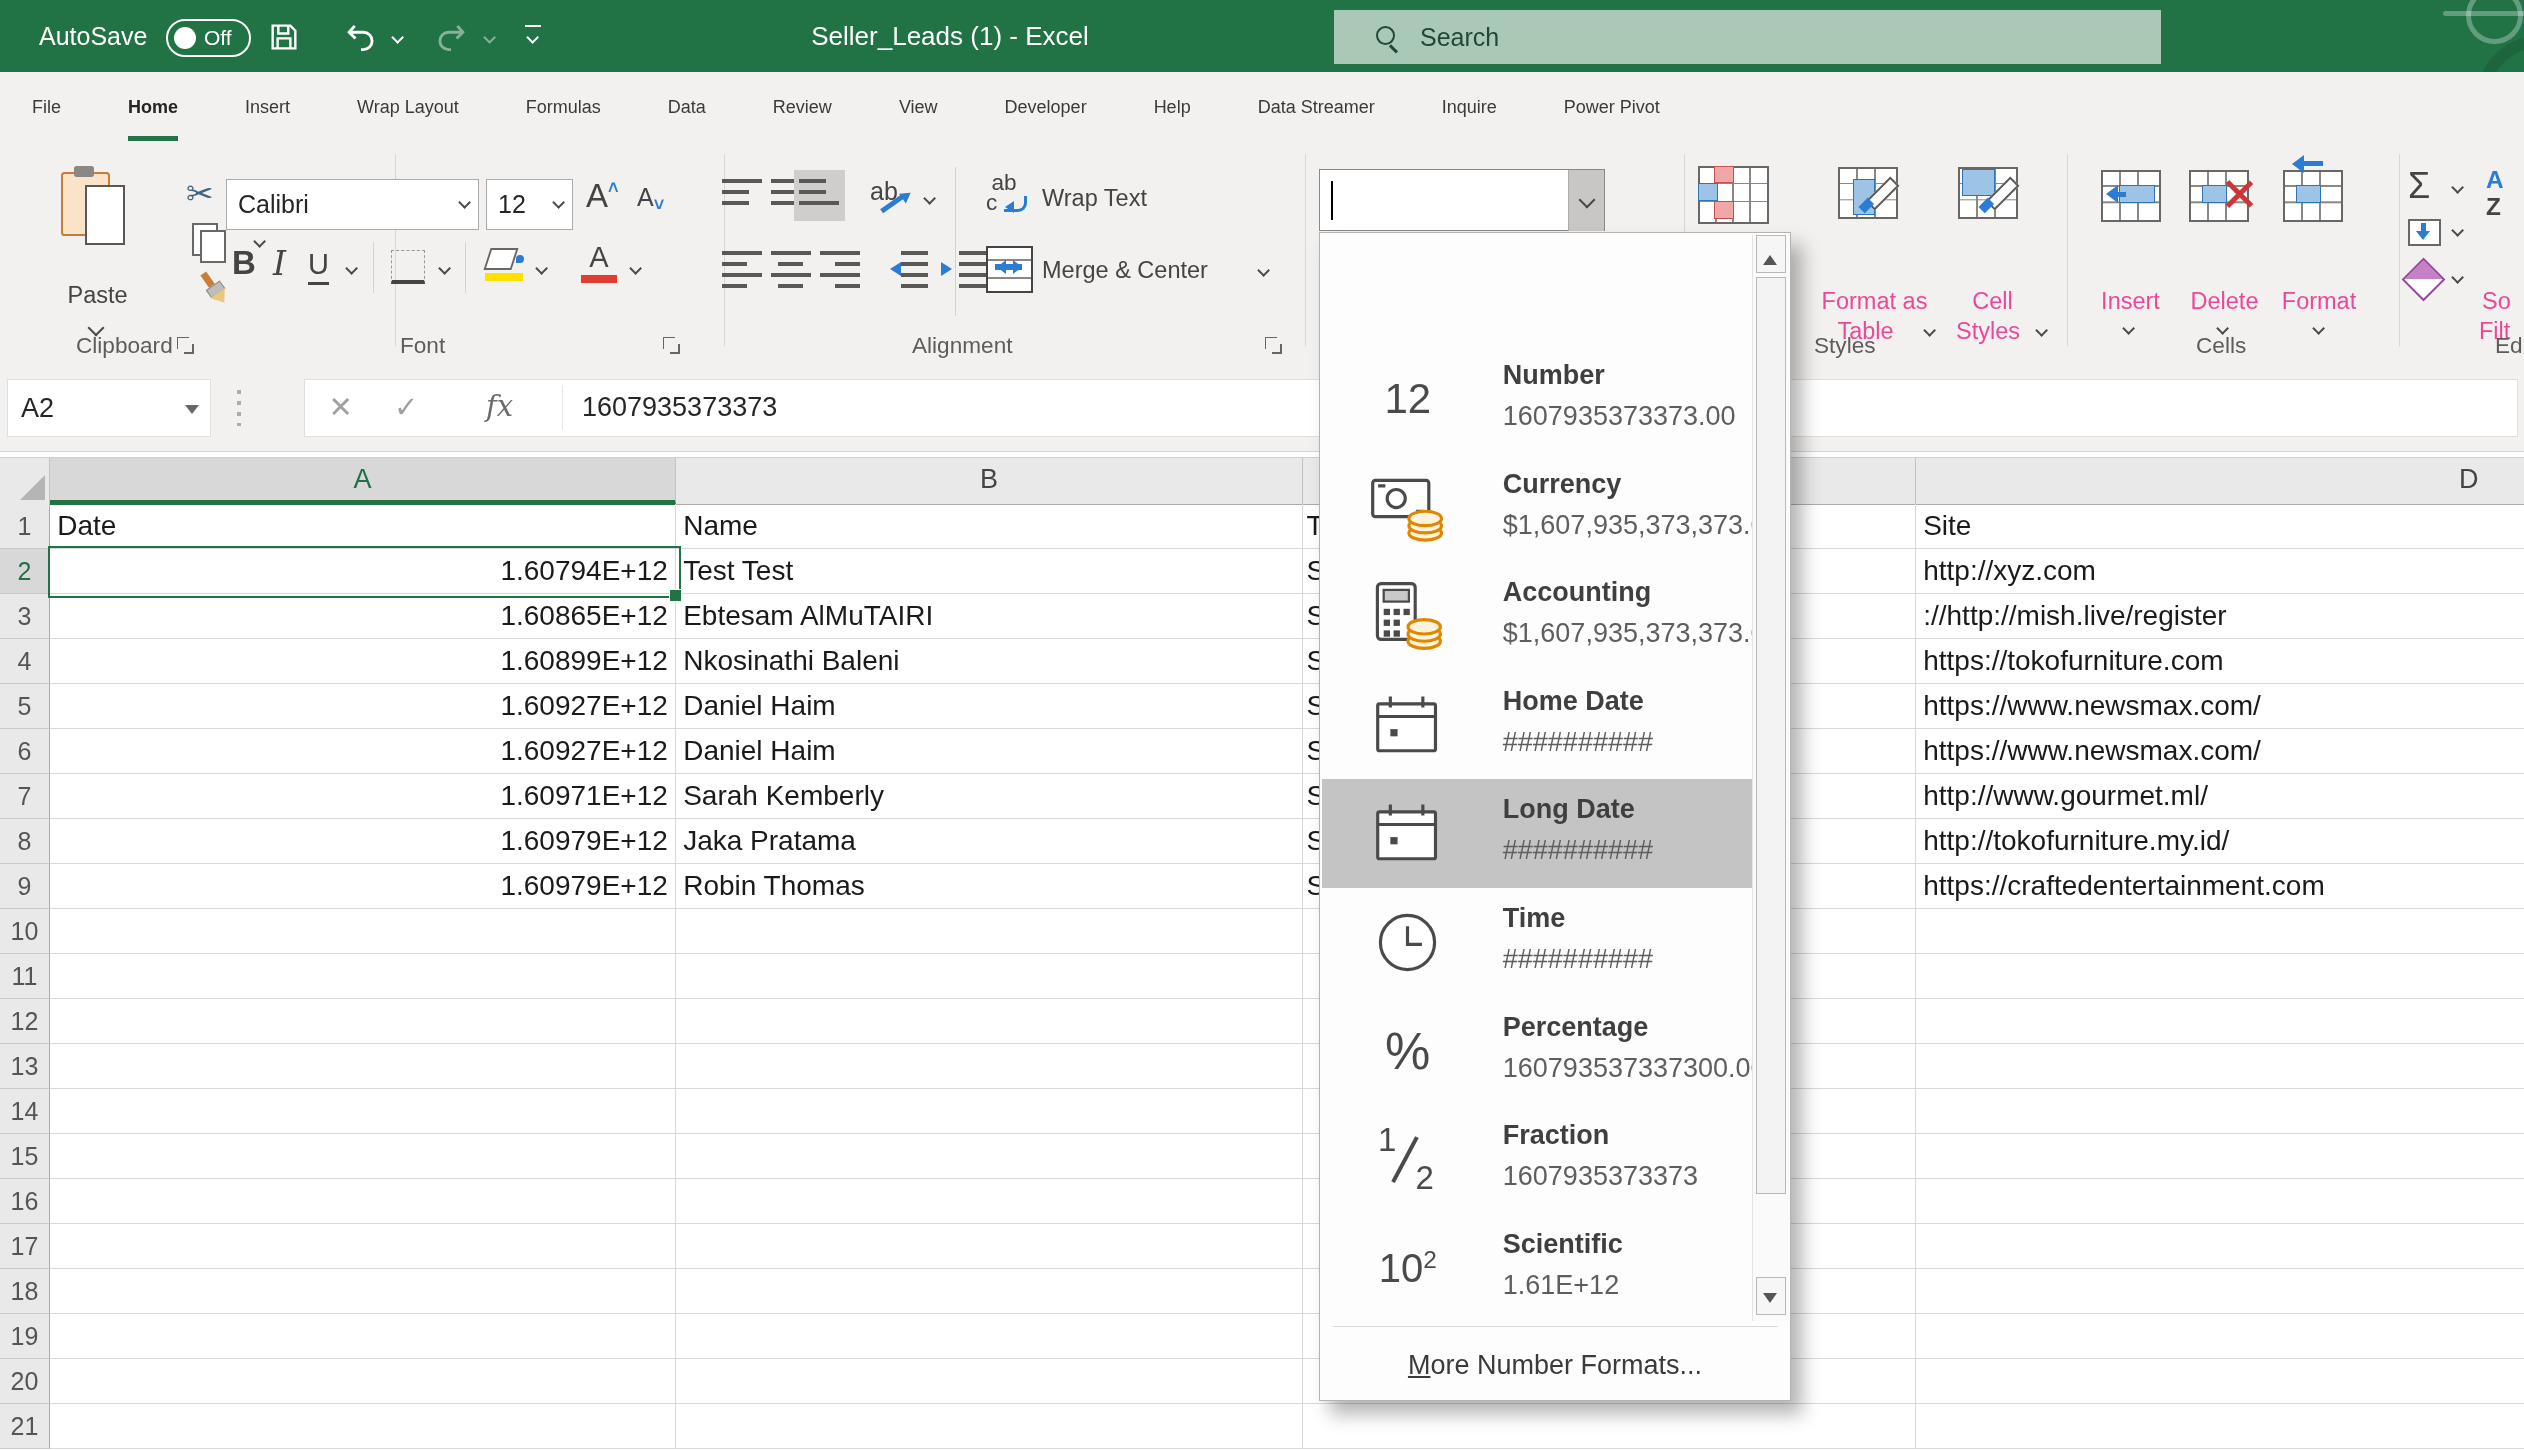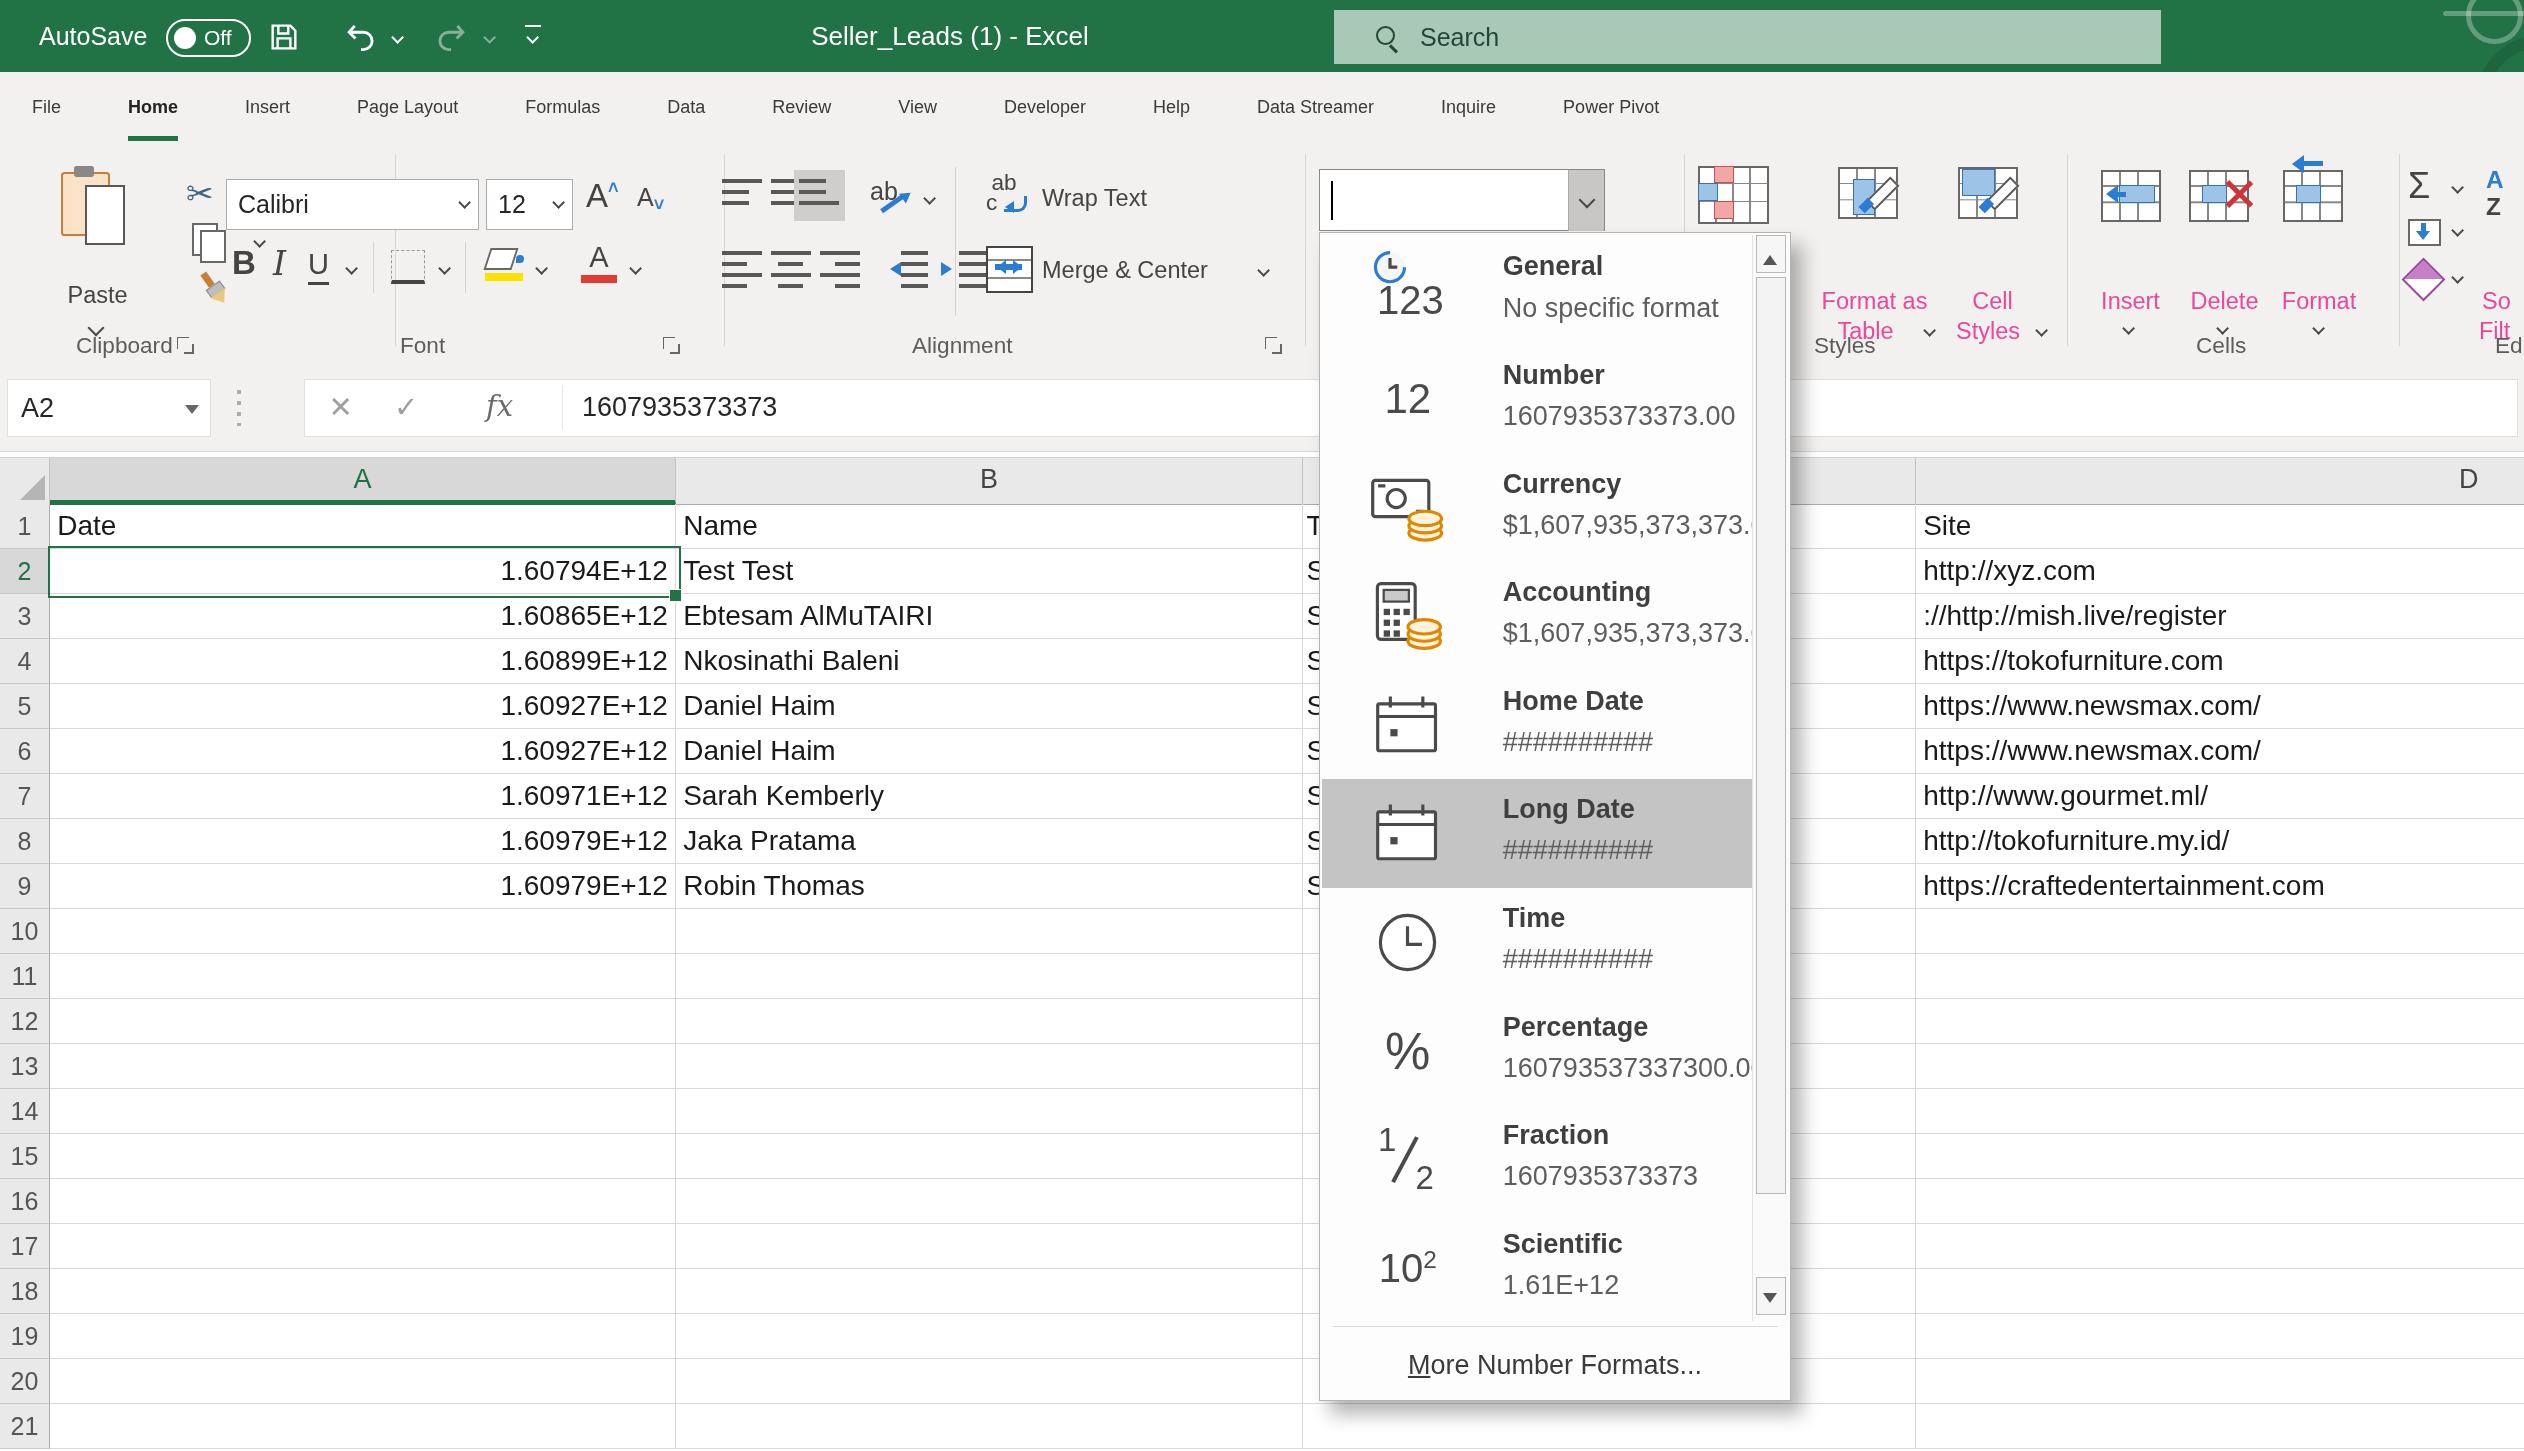--- a/index.html
+++ b/index.html
@@ -177,21 +177,21 @@
       <span class="mag"></span>
       <span class="search-txt">Search</span>
     </div>
   </div>
 
   <div class="tabrow">
 
   <div class="tab"><span>File</span></div>
       <div class="tab active"><span>Home</span></div>
       <div class="tab"><span>Insert</span></div>
-      <div class="tab"><span>Page Layout</span></div>
+      <div class="tab"><span>Wrap Layout</span></div>
       <div class="tab"><span>Formulas</span></div>
       <div class="tab"><span>Data</span></div>
       <div class="tab"><span>Review</span></div>
       <div class="tab"><span>View</span></div>
       <div class="tab"><span>Developer</span></div>
       <div class="tab"><span>Help</span></div>
       <div class="tab"><span>Data Streamer</span></div>
       <div class="tab"><span>Inquire</span></div>
       <div class="tab"><span>Power Pivot</span></div>
     </div>
@@ -568,33 +568,20 @@
         <div class="cell cell-b"></div>
         <div class="cell cell-c"></div>
         <div class="cell cell-d"></div>
       </div>
     </div>
   <div class="sel-outline"></div>
   <div class="fill-handle"></div>
 
   <div class="nfdd">
 
-    <div class="nf-item" style="top:3.6px;">
-      <span class="nf-icon">
-        <span class="ic-gen">
-          <svg width="40" height="40" viewBox="0 0 44 44">
-              <circle cx="22" cy="20" r="16" fill="#F6F6F6" stroke="#2B7CD3" stroke-width="3.5" stroke-dasharray="75 26"></circle>
-              <path d="M22 10v10h8" fill="none" stroke="#4A4A4A" stroke-width="3.5"></path>
-            </svg>
-          <span class="g123">123</span>
-        </span>
-      </span>
-      <span class="nf-name">General</span>
-      <span class="nf-desc">No specific format</span>
-    </div>
 
     <div class="nf-item" style="top:112px;">
       <span class="nf-icon">
           <span class="ic-txt">12</span>
         </span>
       <span class="nf-name">Number</span>
       <span class="nf-desc">1607935373373.00</span>
     </div>
 
     <div class="nf-item" style="top:221px;">

